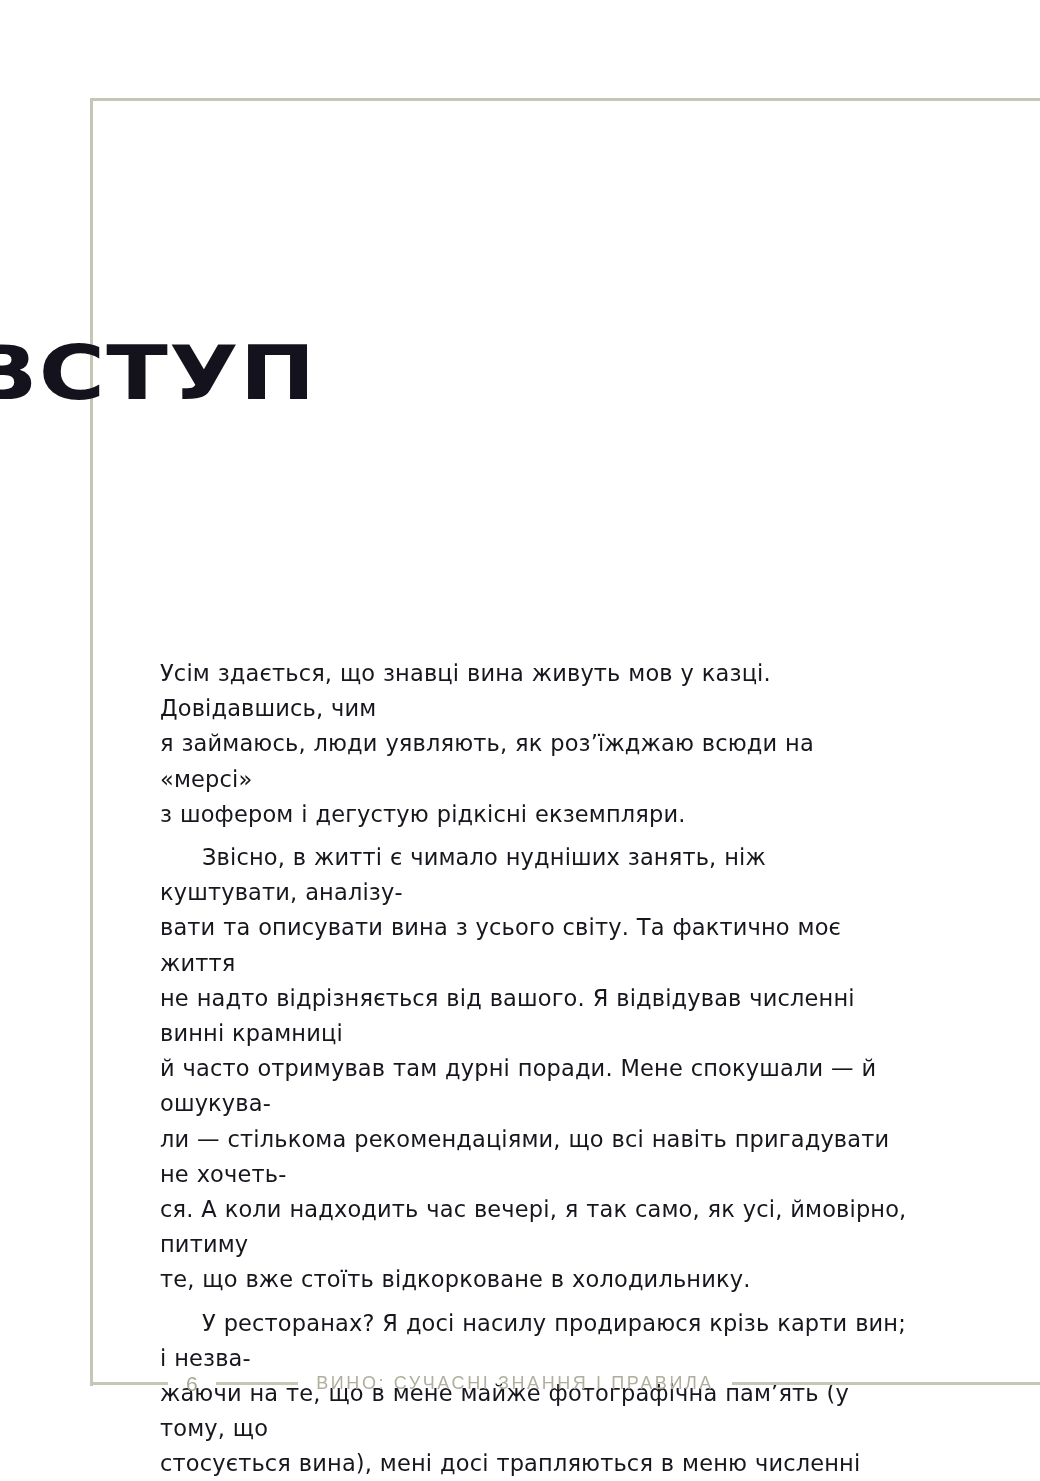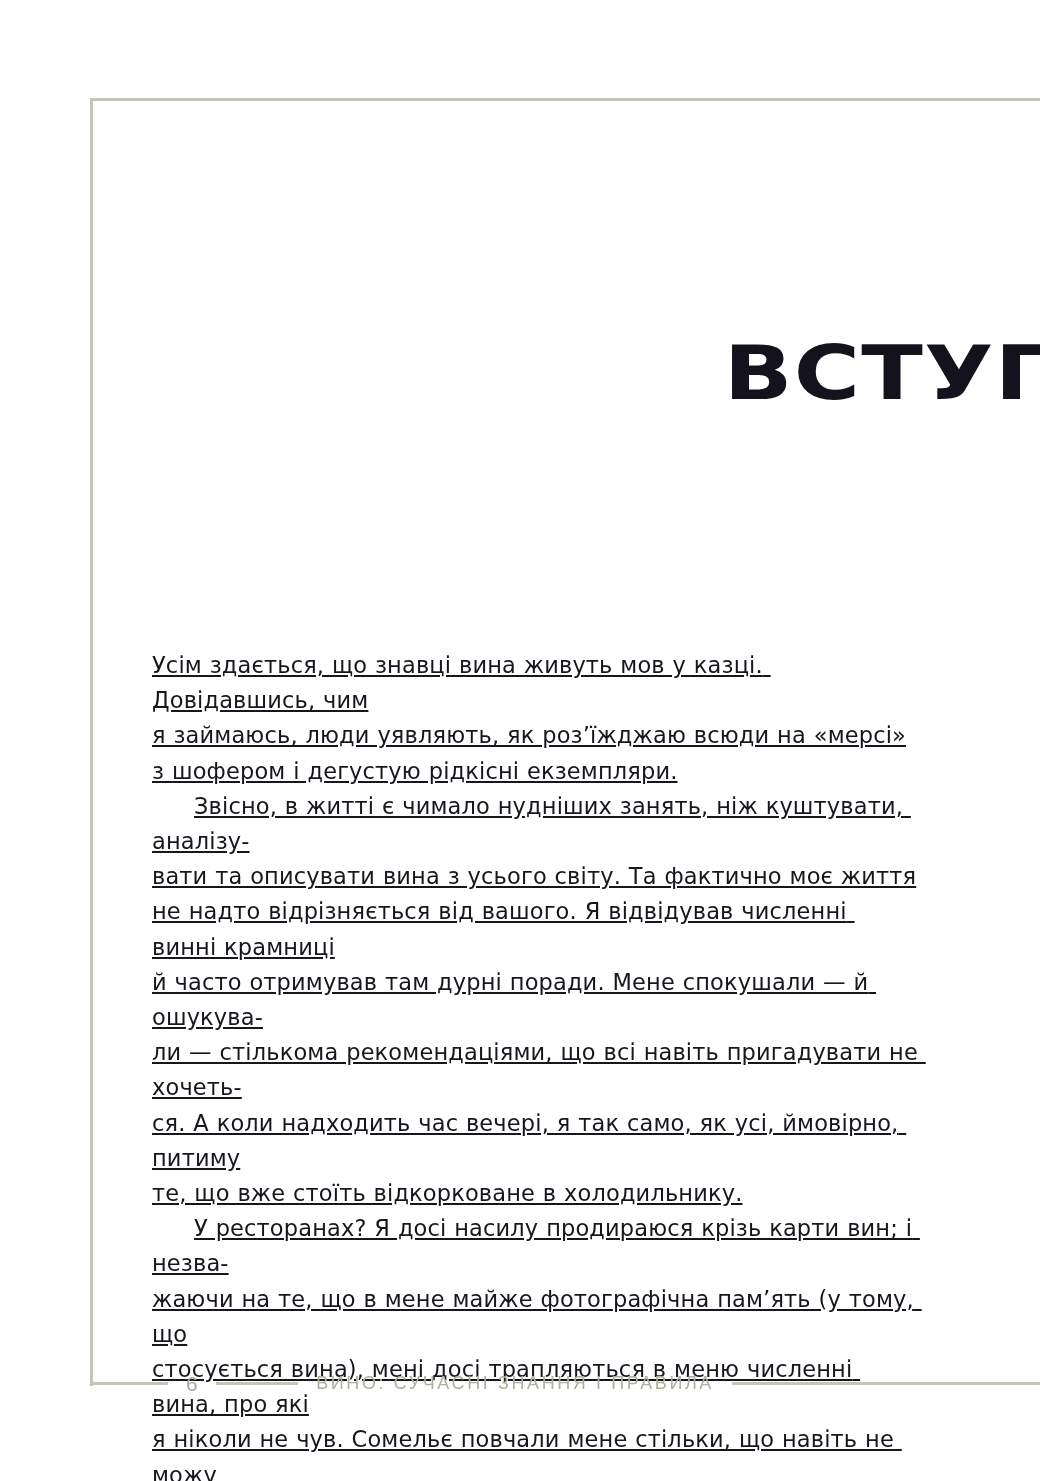--- a/index.html
+++ b/index.html
@@ -36,21 +36,21 @@
     height: 1288px;  
     background: #c7c6b6;
   }
 
   
   .title-block {
     position: absolute;
     left: 0;
     top: 336px;
     width: 1040px;
-    text-align: right;
+    text-align: left;
   }
   .chapter-title {
     display: inline-block;
     margin: 0;
     font-family: "DejaVu Sans", sans-serif;
     font-weight: 700;
     font-size: 74px;
     line-height: 1;
     letter-spacing: 1px;
     color: #14121c;
@@ -68,24 +68,23 @@
     width: 766px;
     color: #17161d;
     font-family: "DejaVu Sans", sans-serif;
     font-size: 22.5px;
     line-height: 35.2px;
     letter-spacing: 0.15px;
     text-align: left;
     word-spacing: 0.5px;
   }
   .body-copy p {
-    margin: 0;
+    margin: 8px;
     text-indent: 0;
     white-space: pre-wrap;
-    text-decoration: underline;
   }
   .body-copy p.indented {
     text-indent: 42px;
   }
 
   
   .footer {
     position: absolute;
     left: 90px;
     top: 1372px;

